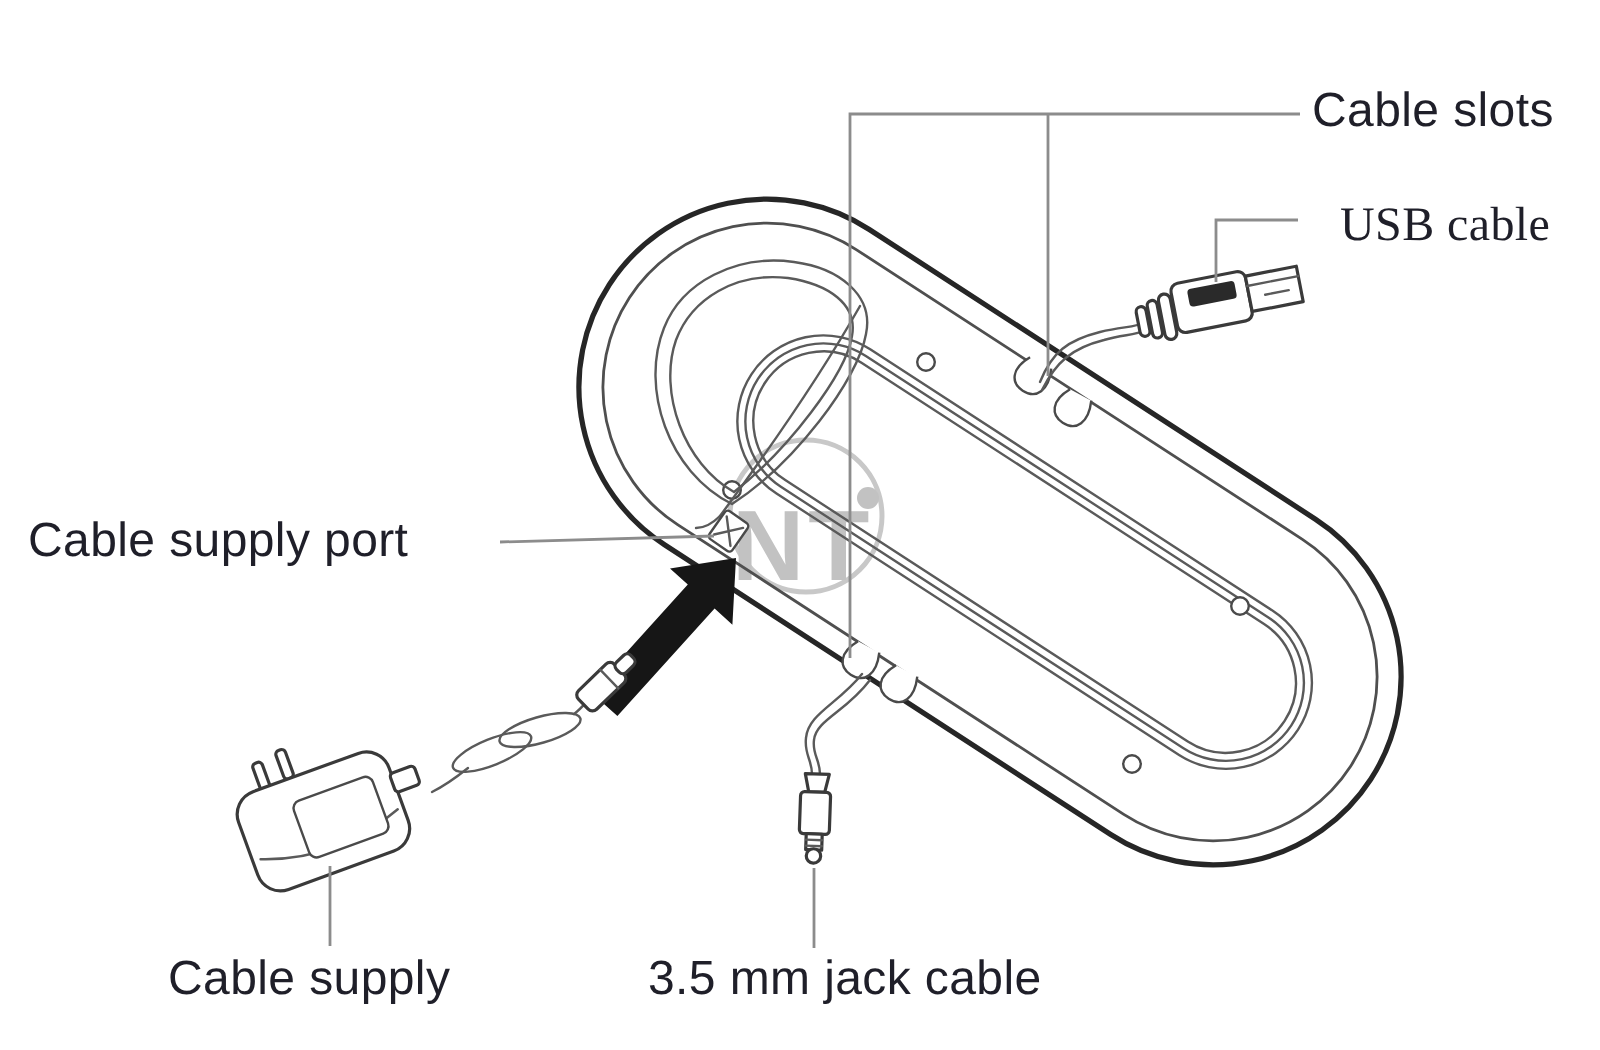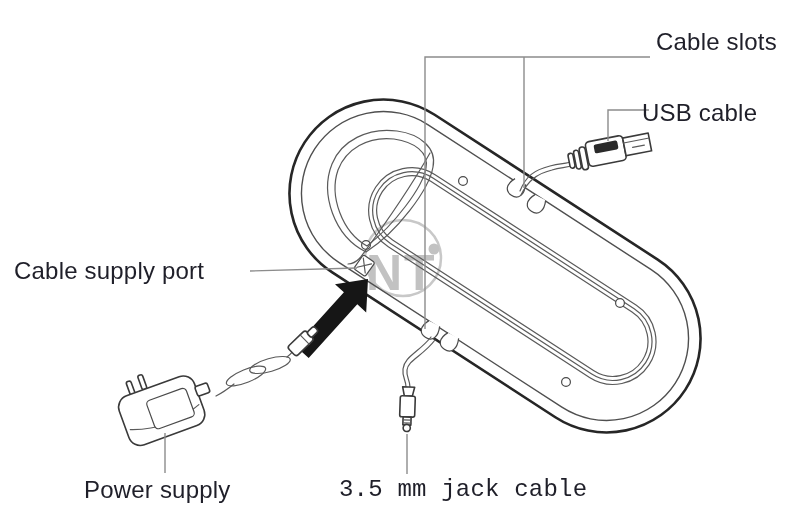--- a/index.html
+++ b/index.html
@@ -129,19 +129,19 @@
     <g>
       <polyline class="leader" points="650,57 425,57 425,329"></polyline>
       <polyline class="leader" points="524,57 524,188"></polyline>
       <polyline class="leader" points="649,110 608,110 608,141"></polyline>
       <line class="leader" x1="250" y1="271" x2="357" y2="268"></line>
       <line class="leader" x1="165" y1="433" x2="165" y2="473"></line>
       <line class="leader" x1="407" y1="434" x2="407" y2="474"></line>
     </g>
   </svg>
 
-  <div class="label" style="left:656px;top:29px;text-align:center;">Cable slots</div>
-  <div class="label" style="left:642px;top:100px;">USB cable</div>
+  <div class="label" style="left:656px;top:43px;text-align:center;">Cable slots</div>
+  <div class="label" style="left:670px;top:100px;font-family:Liberation Serif, serif;">USB cable</div>
   <div class="label" style="left:14px;top:258px;">Cable supply port</div>
-  <div class="label" style="left:84px;top:477px;">Power supply</div>
-  <div class="label" style="left:339px;top:477px;font-family:Liberation Mono, monospace;">3.5 mm jack cable</div>
+  <div class="label" style="left:84px;top:477px;">Cable supply</div>
+  <div class="label" style="left:324px;top:477px;">3.5 mm jack cable</div>
 
 </div>
 
 </body></html>

